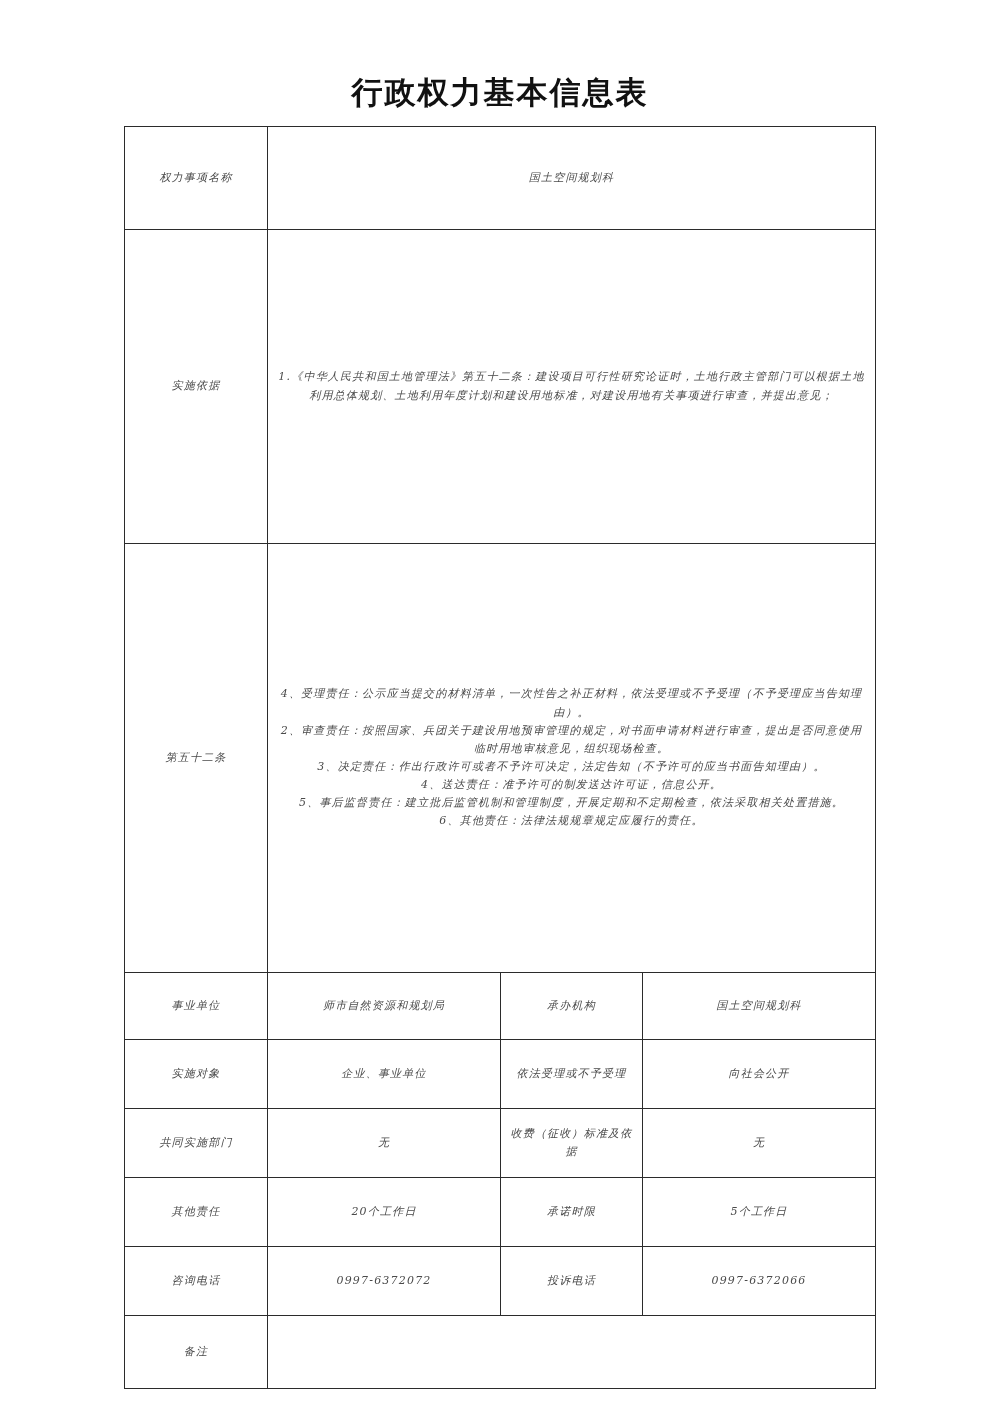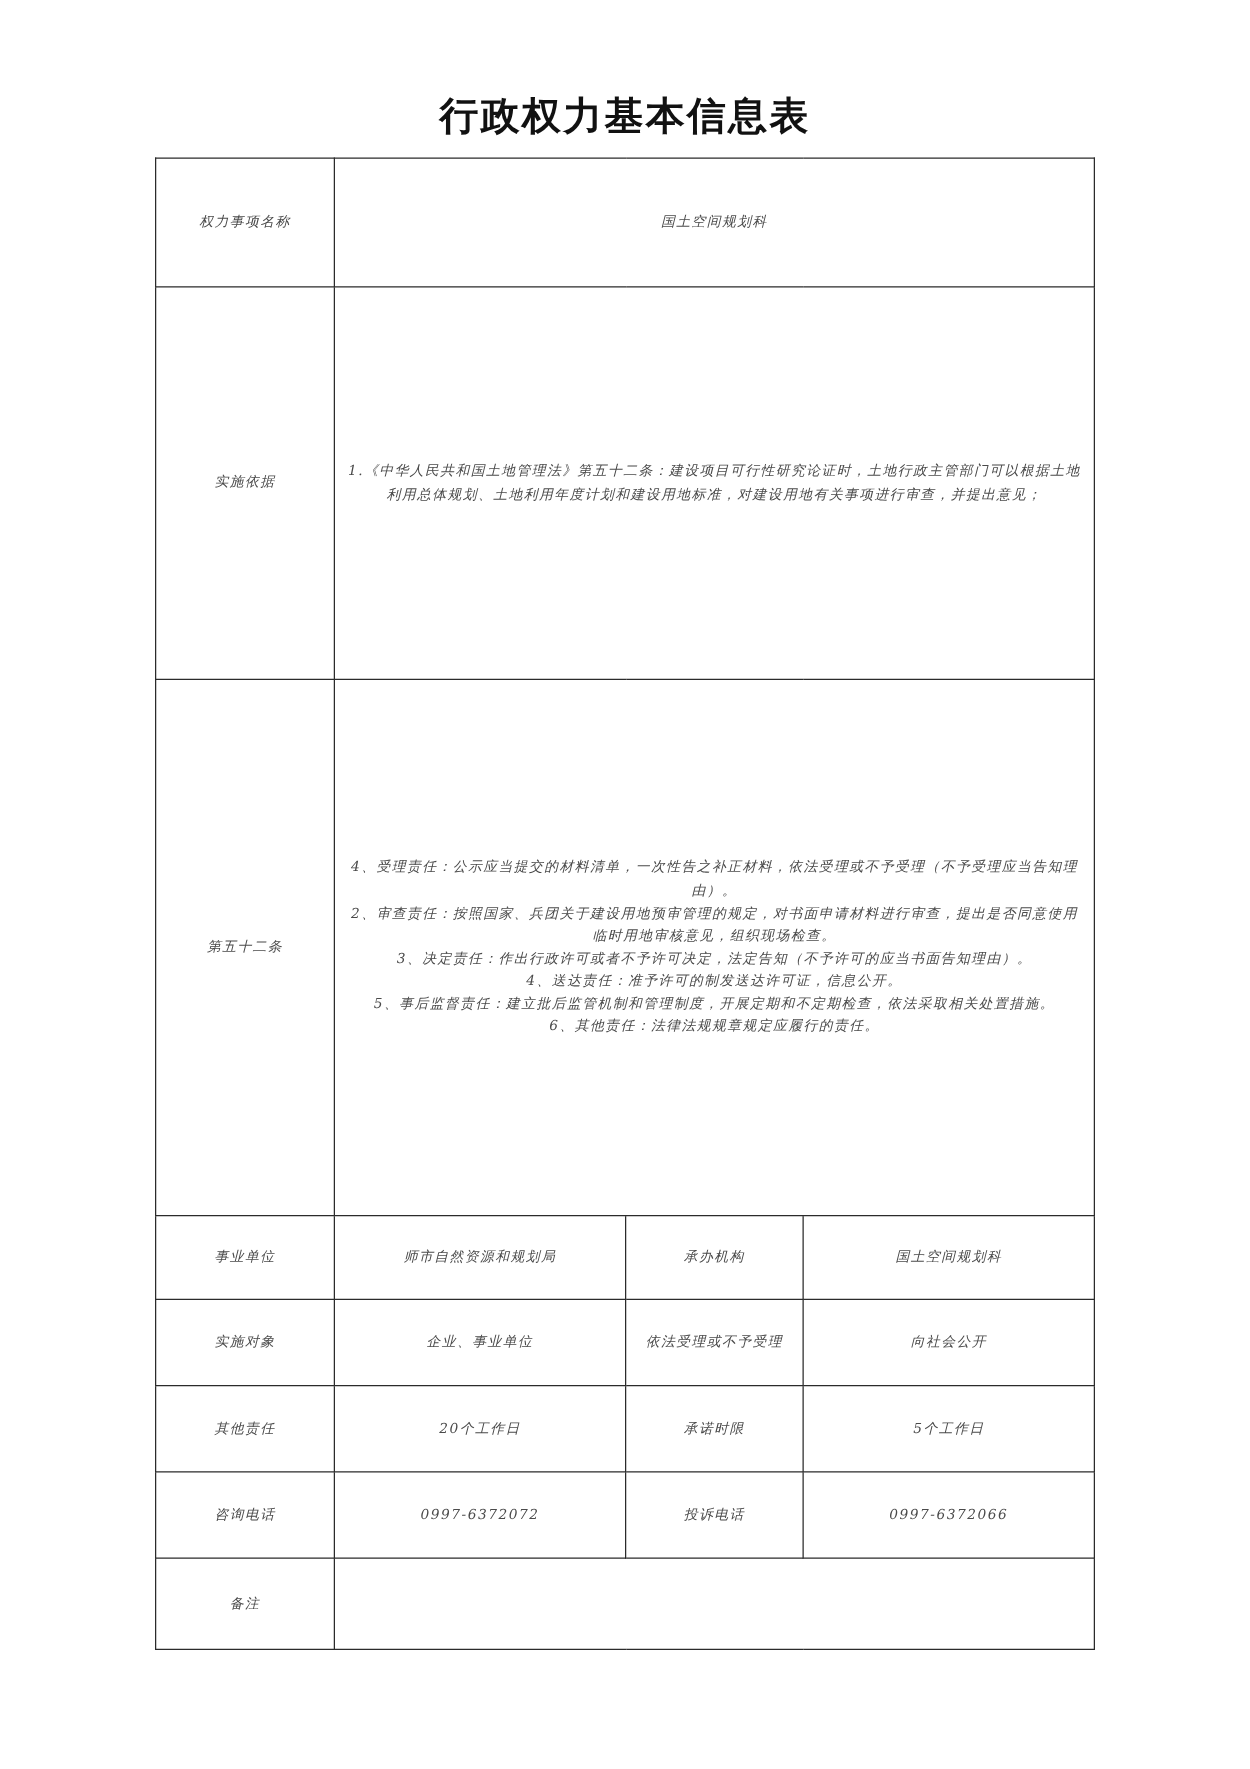--- a/index.html
+++ b/index.html
@@ -144,20 +144,26 @@
         <td>国土空间规划科</td>
       </tr>
 
       <tr class="row-object">
         <td class="label">实施对象</td>
         <td>企业、事业单位</td>
         <td class="label">依法受理或不予受理</td>
         <td>向社会公开</td>
       </tr>
 
+      <tr class="row-joint">
+        <td class="label">共同实施部门</td>
+        <td>无</td>
+        <td class="label">收费（征收）标准及依据</td>
+        <td>无</td>
+      </tr>
 
       <tr class="row-limit">
         <td class="label">其他责任</td>
         <td>20个工作日</td>
         <td class="label">承诺时限</td>
         <td>5个工作日</td>
       </tr>
 
       <tr class="row-phone">
         <td class="label">咨询电话</td>

